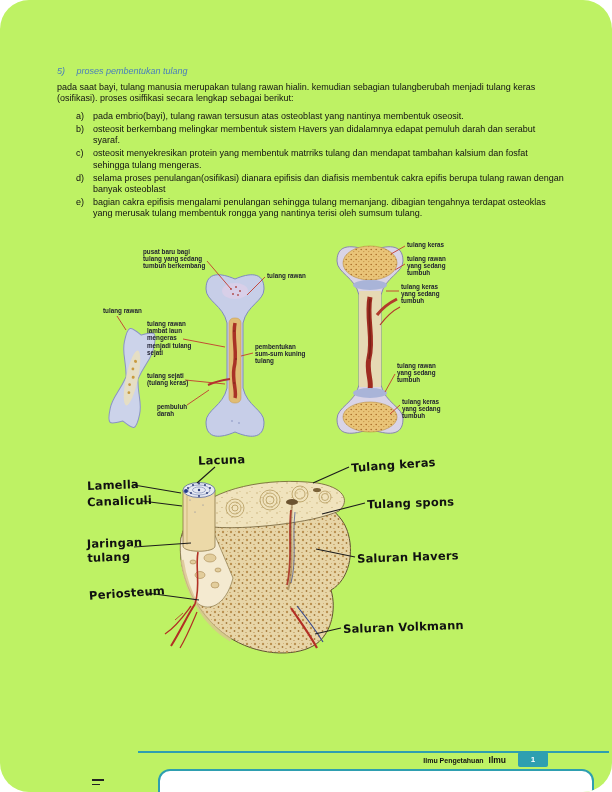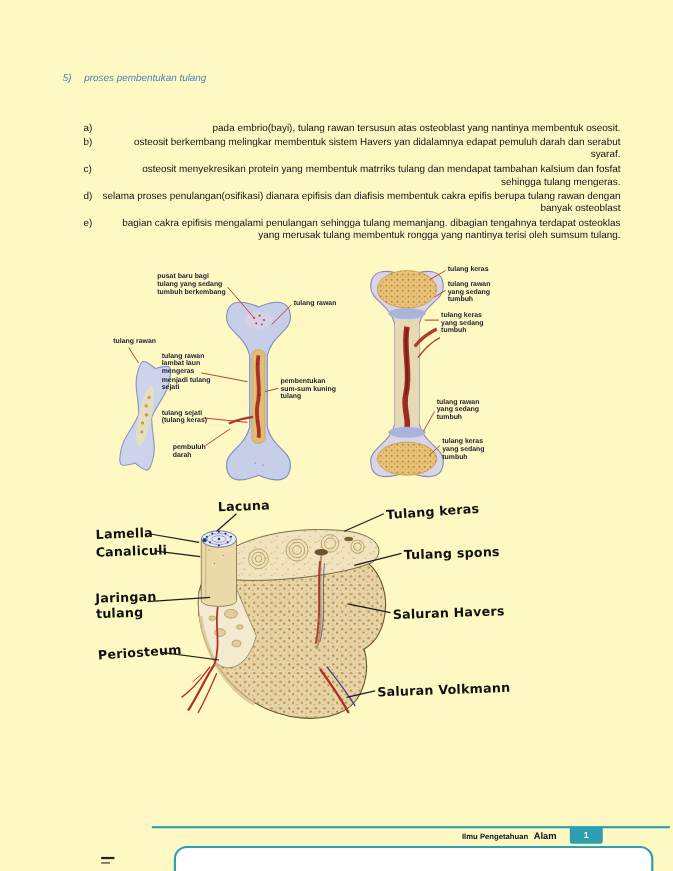--- a/index.html
+++ b/index.html
@@ -1,30 +1,30 @@
 <!DOCTYPE html>
 <html style="--heading_blue: #4a7ebb; --accent_teal: #2e9fb0;"><head>
 <meta charset="utf-8">
 <style>
   * { margin:0; padding:0; box-sizing:border-box; }
   html,body { background:#ffffff; }
   body { font-family:"Liberation Sans", sans-serif; color:#1a1a1a; }
-  .page { position:relative; width:612px; height:792px; background:#fef9c3; overflow:hidden; }
+  .page { position:relative; width:612px; height:792px; background:#bef264; overflow:hidden;border-radius:29px; }
 
   .heading { position:absolute; left:57px; top:66px; font-size:9px; font-style:italic;
              color:var(--heading_blue,#4a7ebb); }
   .h-num { margin-right:9px; }
 
   .intro { position:absolute; left:57px; top:82px; width:506px;
            font-size:9px; line-height:11.4px; color:#111; }
 
   .list { position:absolute; left:76px; top:111px; width:488px; list-style:none; }
   .list li { display:flex; font-size:9px; line-height:11.4px; margin-bottom:1.5px; color:#111; }
   .li-label { flex:none; width:17px; }
-  .li-text { flex:1;text-align:right; }
+  .li-text { flex:1; }
 
   .figure1 { position:absolute; left:95px; top:233px; width:380px; height:218px; }
   .figure1 svg { position:absolute; left:0; top:0; }
   .d1-label { position:absolute; font-size:6.3px; line-height:7.2px; font-weight:bold;
               color:#1c1c2e; white-space:pre-line; }
 
   .figure2 { position:absolute; left:85px; top:450px; width:385px; height:215px; }
   .figure2 svg { position:absolute; left:0; top:0; }
   .d2-label { position:absolute; font-size:11.5px; font-weight:bold; color:#111;
               white-space:pre-line; letter-spacing:.2px; font-family:"DejaVu Sans", sans-serif; }
@@ -48,20 +48,21 @@
 </head>
 <body>
 
 <div class="page">
 
   <div class="heading">
     <span class="h-num">5)</span>
     <span class="h-text">proses pembentukan tulang</span>
   </div>
 
+  <p class="intro">pada saat bayi, tulang manusia merupakan tulang rawan hialin. kemudian sebagian tulangberubah menjadi tulang keras (osifikasi). proses osiffikasi secara lengkap sebagai berikut:</p>
 
   <ol class="list">
     <li>
       <span class="li-label">a)</span>
       <span class="li-text">pada embrio(bayi), tulang rawan tersusun atas osteoblast yang nantinya membentuk oseosit.</span>
     </li>
     <li>
       <span class="li-label">b)</span>
       <span class="li-text">osteosit berkembang melingkar membentuk sistem Havers yan didalamnya edapat pemuluh darah dan serabut syaraf.</span>
     </li>
@@ -297,21 +298,21 @@
     <div class="d2-label tilt2" style="left:4px;top:136px;">Periosteum</div>
     <div class="d2-label tilt2" style="left:266px;top:8px;">Tulang keras</div>
     <div class="d2-label tilt1" style="left:282px;top:46px;">Tulang spons</div>
     <div class="d2-label tilt1" style="left:272px;top:100px;">Saluran Havers</div>
     <div class="d2-label tilt1" style="left:258px;top:170px;">Saluran Volkmann</div>
   </div>
 
   <div class="footer-rule"></div>
   <div class="footer-text">
     <span>Ilmu Pengetahuan</span>
-    <span class="footer-bold">Alam</span>
+    <span class="footer-bold">Ilmu</span>
   </div>
   <div class="page-badge">1</div>
   <div class="footer-frame"></div>
   <div class="fold-marks">
       <i></i>
       <i></i>
     </div>
 
 </div>
 

